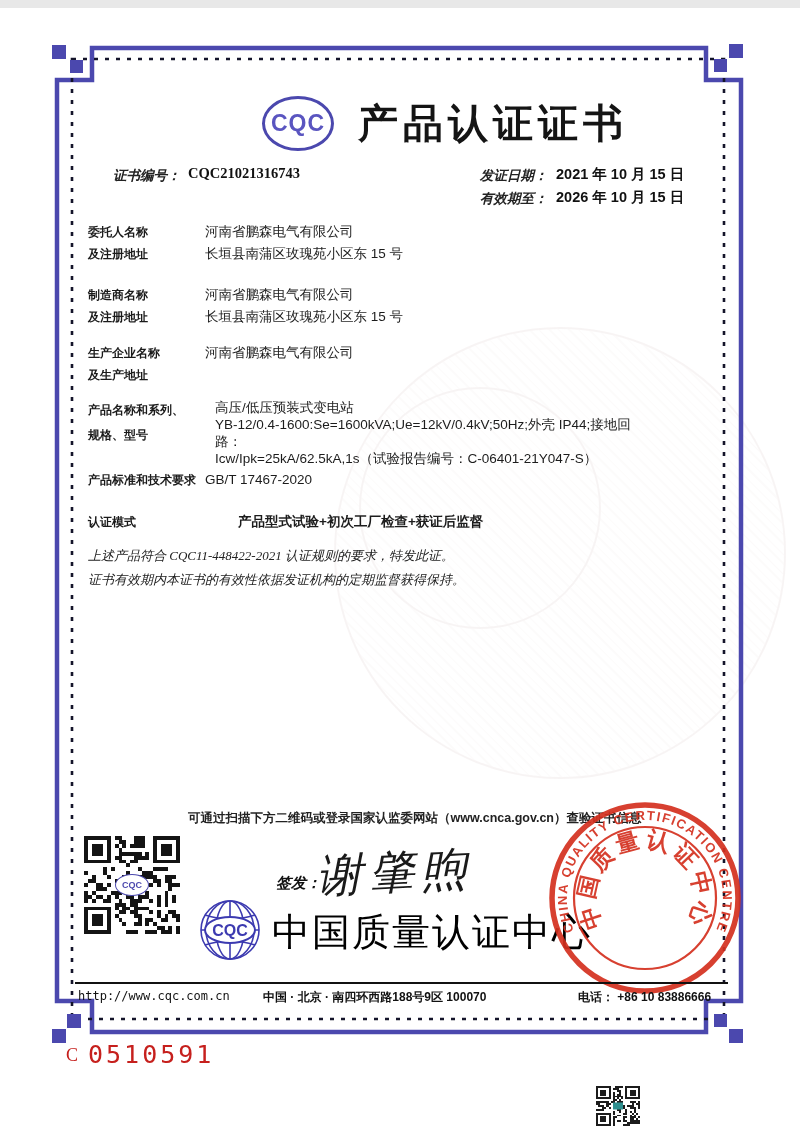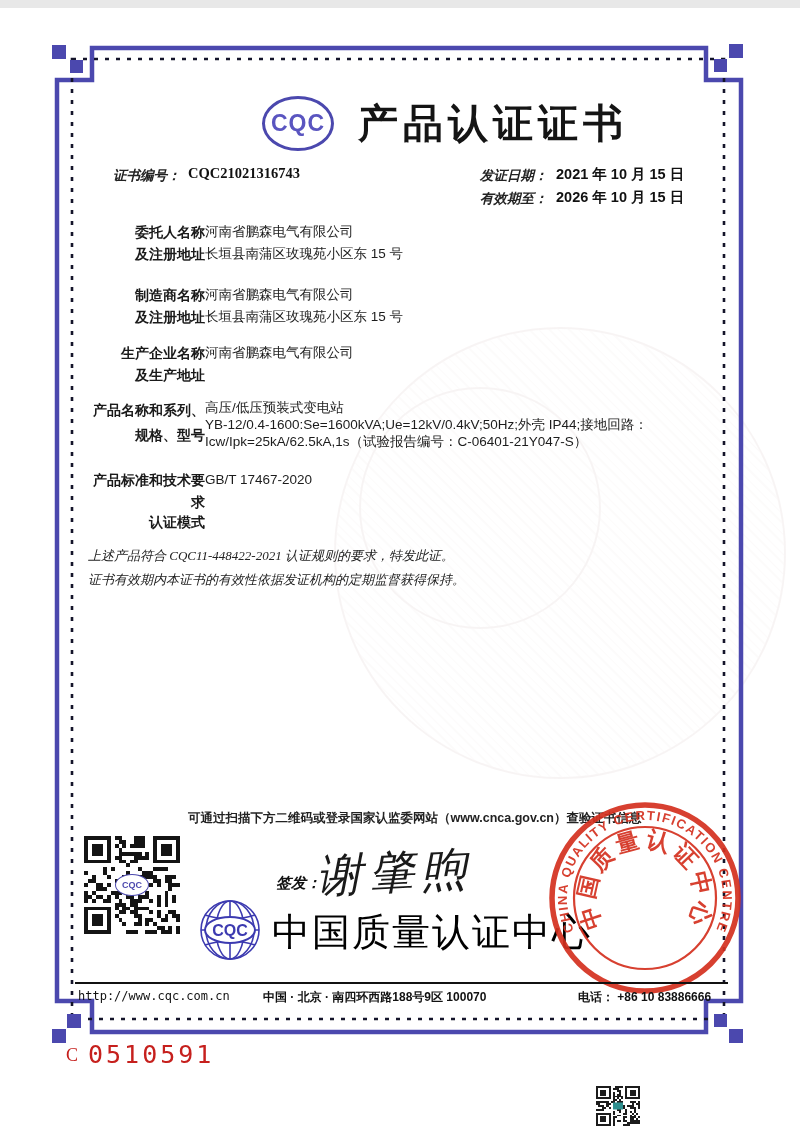--- a/index.html
+++ b/index.html
@@ -21,21 +21,21 @@
   .cqc-oval span { font-size:23px; font-weight:bold; color:#5a55c0; letter-spacing:1px; }
   .doc-title { left:358px; top:88px; font-size:40px; font-weight:bold; color:#141414; letter-spacing:5px; }
 
   
   .kai { font-family:"Liberation Serif", serif; font-style:italic; font-weight:bold; }
   .meta-label { font-size:13.5px; color:#222; }
   .meta-value { font-size:14.5px; font-weight:bold; color:#111; }
 
   
   .field { position:absolute; left:88px; width:560px; display:flex; }
-  .field .lbl { width:117px; flex:0 0 117px; font-size:14px; font-weight:bold; line-height:22px; color:#1a1a1a;text-align:right; }
+  .field .lbl { width:117px; flex:0 0 117px; font-size:12px; font-weight:bold; line-height:22px; color:#1a1a1a; }
   .field .val { font-size:13.5px; line-height:22px; color:#1c1c1c; }
   .field .val.tight { line-height:17px; }
 
   .statements { left:88px; top:536px; width:560px; font-family:"Liberation Serif", serif;
     font-style:italic; font-size:13px; line-height:24px; color:#222; }
 
   .verify-note { left:188px; top:802px; font-size:12.5px; font-weight:bold; color:#222; }
 
   
   .qr-big { left:84px; top:828px; width:96px; height:98px; }
@@ -143,39 +143,40 @@
   <div class="field" style="top:334px;">
     <div class="lbl">
       <div>生产企业名称</div>
       <div>及生产地址</div>
     </div>
     <div class="val">
       <div>河南省鹏森电气有限公司</div>
     </div>
   </div>
 
-  <div class="field" style="top:391px;">
+  <div class="field" style="top:391px;gap:10px;">
     <div class="lbl">
       <div>产品名称和系列、</div>
       <div style="margin-top:3px;">规格、型号</div>
     </div>
     <div class="val tight">
       <div>高压/低压预装式变电站</div>
       <div>YB-12/0.4-1600:Se=1600kVA;Ue=12kV/0.4kV;50Hz;外壳 IP44;接地回路：</div>
       <div>Icw/Ipk=25kA/62.5kA,1s（试验报告编号：C-06401-21Y047-S）</div>
     </div>
   </div>
 
   <div class="field" style="top:461px;">
     <div class="lbl">产品标准和技术要求</div>
     <div class="val">GB/T 17467-2020</div>
   </div>
 
   <div class="field" style="top:503px;gap:33px;">
     <div class="lbl">认证模式</div>
+    <div class="val" style="font-weight:bold;">产品型式试验+初次工厂检查+获证后监督</div>
   </div>
 
   <div class="abs statements">
     <div>上述产品符合 CQC11-448422-2021 认证规则的要求，特发此证。</div>
     <div>证书有效期内本证书的有效性依据发证机构的定期监督获得保持。</div>
   </div>
 
   <div class="abs verify-note">可通过扫描下方二维码或登录国家认监委网站（www.cnca.gov.cn）查验证书信息</div>
 
   <div class="abs qr-big"><svg viewBox="0 0 25 25" preserveAspectRatio="none">

